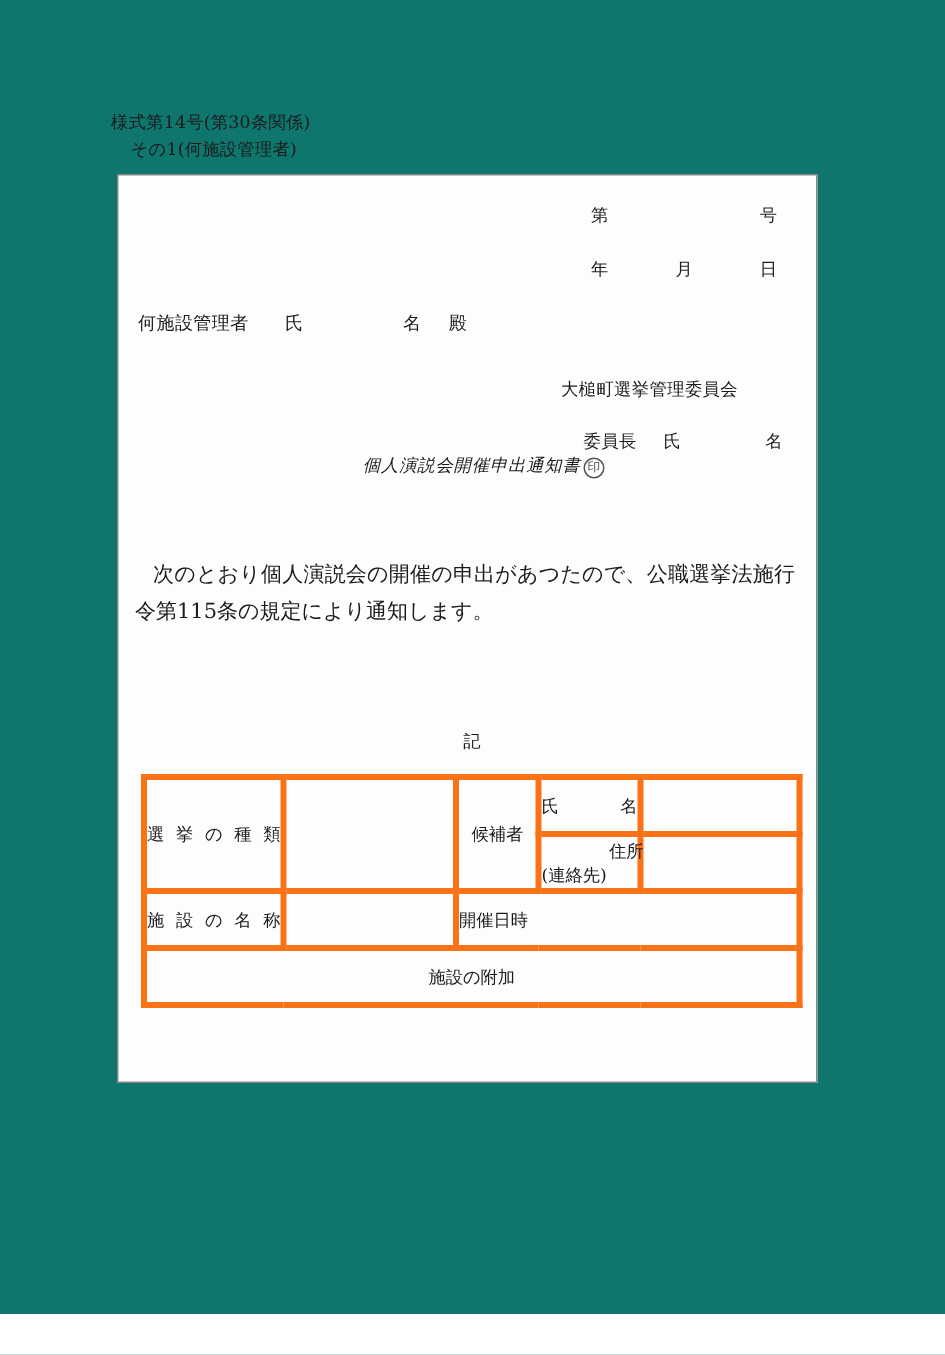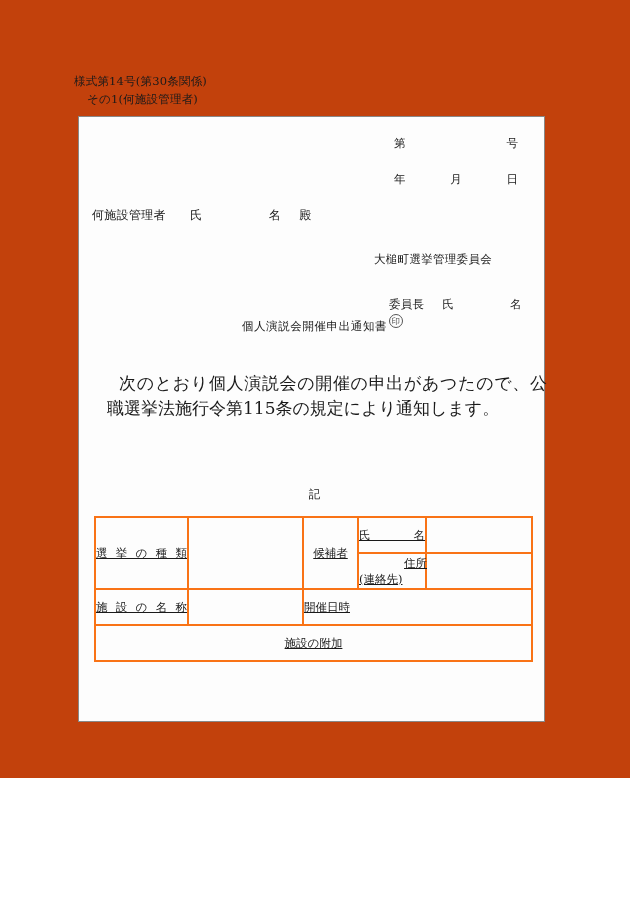--- a/index.html
+++ b/index.html
@@ -12,22 +12,22 @@
     height: 903px;
     font-family: "DejaVu Serif", "Liberation Serif", serif;
     color: #1a1a1a;
     position: relative;
     overflow: hidden;
   }
   .page {
     position: absolute;
     left: 0; top: 0;
     width: 630px;
-    height: 778px;
-    background: #c2410c;
+    height: 876px;
+    background: #0f766e;
   }
 
   
   .form-meta {
     position: absolute;
     left: 74px;
     top: 72px;
     font-size: 11.5px;
     line-height: 18px;
     letter-spacing: 0.2px;
@@ -74,21 +74,21 @@
   .addressee .sp-sm   { display: inline-block; width: 10px; }
 
   
   .issuer {
     position: absolute;
     left: 295px;
     top: 135px;
     font-size: 11.5px;
     letter-spacing: 0.3px;
   }
-  .issuer .org { margin-bottom: 30px; }
+  .issuer .org { margin-bottom: 20px; }
   .issuer .chief { padding-left: 15px; }
   .issuer .sp-a { display: inline-block; width: 10px; }
   .issuer .sp-b { display: inline-block; width: 48px; }
   .issuer .sp-c { display: inline-block; width: 9px; }
   .seal {
     display: inline-block;
     width: 12px;
     height: 12px;
     border: 1px solid #555;
     border-radius: 50%;
@@ -97,34 +97,35 @@
     text-align: center;
     vertical-align: -1px;
     color: #555;
   }
 
   
   .doc-title {
     position: absolute;
     left: 0;
     right: 0;
-    top: 202px;
+    top: 186px;
     text-align: center;
     font-size: 11.5px;
     letter-spacing: 0.6px;
     padding-left: 6px;
+    font-style: italic;
   }
 
   
   .body-text {
     position: absolute;
-    left: 28px;
+    left: 11px;
     top: 254px;
     width: 440px;
-    font-size: 17px;
+    font-size: 14px;
     line-height: 25px;
     text-align: justify;
     text-justify: inter-character;
   }
   .body-text p {
     margin: 0;
     text-indent: 12px;
   }
 
   
@@ -145,25 +146,24 @@
     top: 399px;
     width: 437px;
   }
   table.form-table {
     border-collapse: collapse;
     width: 437px;
     table-layout: fixed;
     font-size: 11.5px;
   }
   table.form-table td {
-    border: 2px solid #f97316;
+    border: 4px solid #f97316;
     padding: 0;
     vertical-align: middle;
     height: 34px;
-    text-decoration: underline;
   }
   .lbl {
     text-align: justify;
     text-justify: inter-character;
     text-align-last: justify;
     padding: 0 7px;
     white-space: nowrap;
   }
   .lbl-plain {
     padding: 0 8px;

